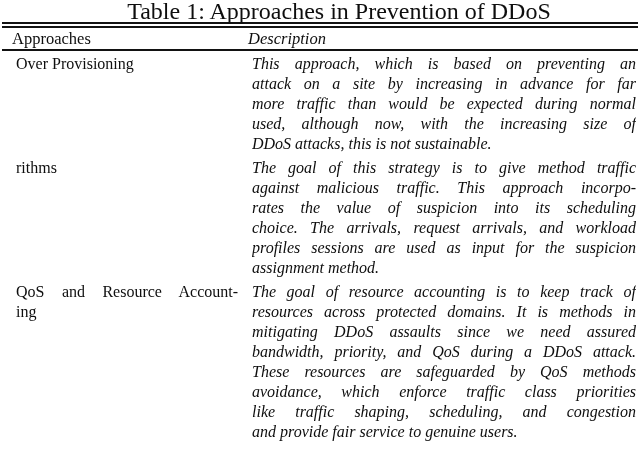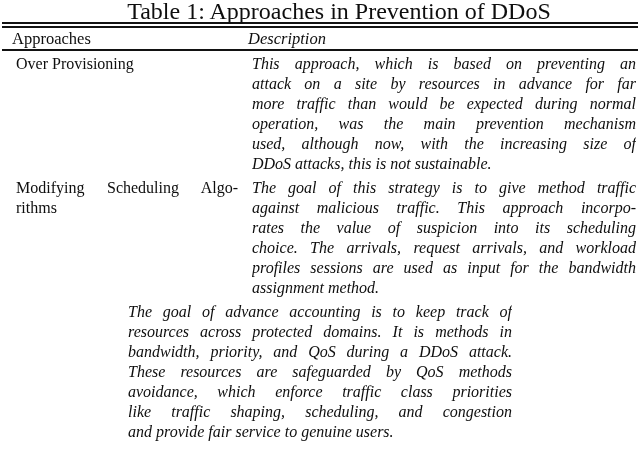--- a/index.html
+++ b/index.html
@@ -75,47 +75,50 @@
   </div>
 
   <div class="rule"></div>
 
   <div class="row row-first">
     <div class="col-a">
       <div class="line ll">Over Provisioning</div>
     </div>
     <div class="col-d">
       <div class="line jl">This approach, which is based on preventing an</div>
-      <div class="line jl">attack on a site by resources in advance for far</div>
+      <div class="line jl">attack on a site by increasing in advance for far</div>
       <div class="line jl">more traffic than would be expected during normal</div>
-      <div class="line jl">operation, was the main prevention mechanism</div>
       <div class="line jl">used, although now, with the increasing size of</div>
       <div class="line ll">DDoS attacks, this is not sustainable.</div>
     </div>
   </div>
 
   <div class="row">
     <div class="col-a">
-      <div class="line jl">Modifying Scheduling Algo-</div>
       <div class="line ll">rithms</div>
     </div>
     <div class="col-d">
       <div class="line jl">The goal of this strategy is to give method traffic</div>
       <div class="line jl">against malicious traffic. This approach incorpo-</div>
       <div class="line jl">rates the value of suspicion into its scheduling</div>
       <div class="line jl">choice. The arrivals, request arrivals, and workload</div>
-      <div class="line jl">profiles sessions are used as input for the bandwidth</div>
+      <div class="line jl">profiles sessions are used as input for the suspicion</div>
       <div class="line ll">assignment method.</div>
     </div>
   </div>
 
   <div class="row row-last">
+    <div class="col-a">
+      <div class="line jl">QoS and Resource Account-</div>
+      <div class="line ll">ing</div>
+    </div>
     <div class="col-d">
-      <div class="line jl">The goal of advance accounting is to keep track of</div>
+      <div class="line jl">The goal of resource accounting is to keep track of</div>
       <div class="line jl">resources across protected domains. It is methods in</div>
+      <div class="line jl">mitigating DDoS assaults since we need assured</div>
       <div class="line jl">bandwidth, priority, and QoS during a DDoS attack.</div>
       <div class="line jl">These resources are safeguarded by QoS methods</div>
       <div class="line jl">avoidance, which enforce traffic class priorities</div>
       <div class="line jl">like traffic shaping, scheduling, and congestion</div>
       <div class="line ll">and provide fair service to genuine users.</div>
     </div>
   </div>
 
 </div>
 

